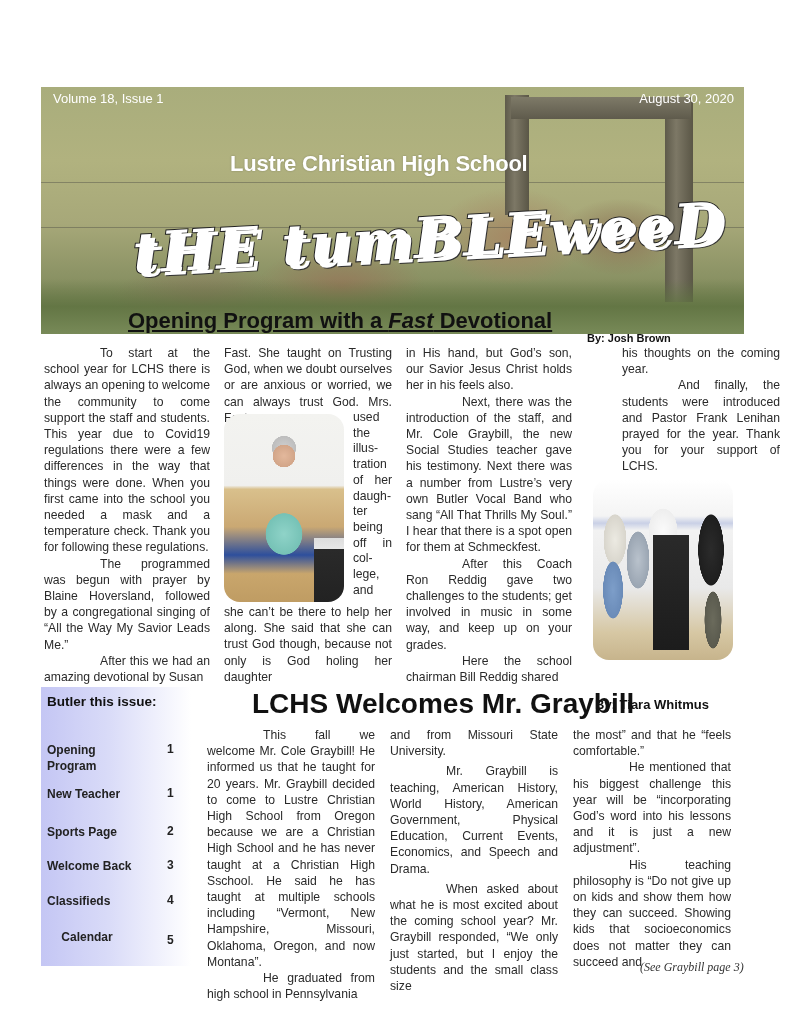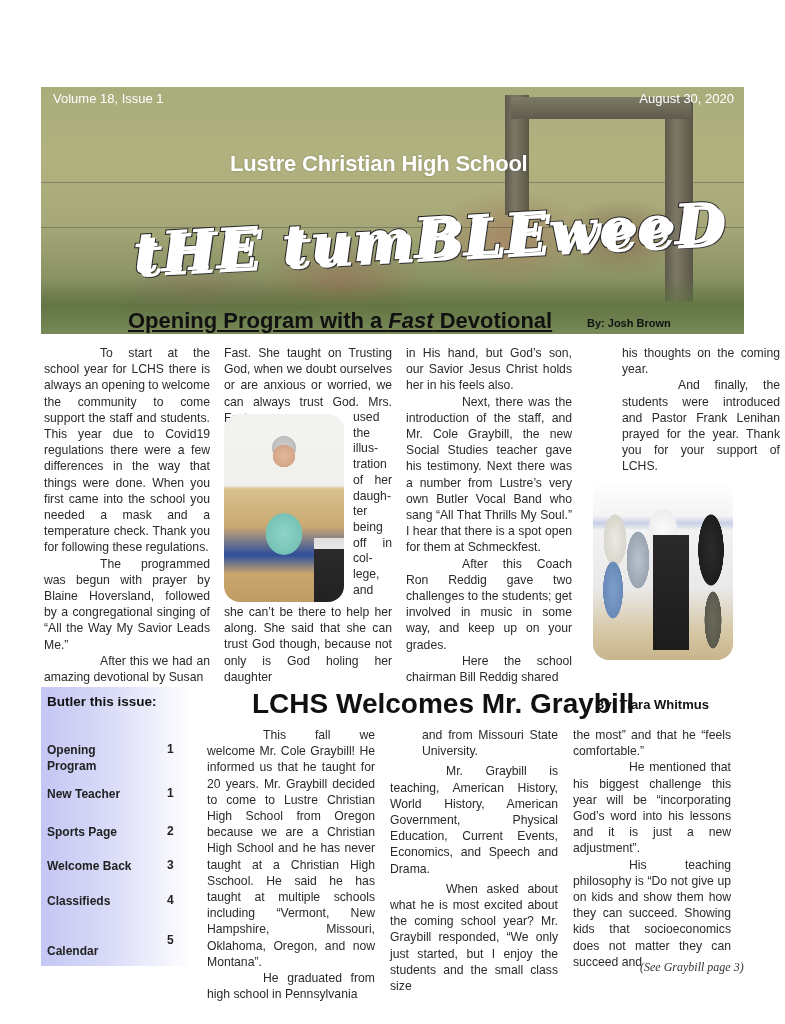--- a/index.html
+++ b/index.html
@@ -61,21 +61,21 @@
   <div class="post v2"></div>
   <div class="post h"></div>
   <div class="grass"></div>
   <div class="vol">Volume 18, Issue 1</div>
   <div class="date">August 30,  2020</div>
   <div class="school">Lustre Christian High School</div>
   <div class="masthead">tHE tumBLEweeD</div>
 </div>
 
 <div class="h1" style="left:128px;top:308px;font-size:22px;text-decoration:underline;"><span>Opening Program with a </span><i>Fast</i><span> Devotional</span></div>
-<div class="byline" style="left:587px;top:317px;">By:  Josh Brown</div>
+<div class="byline" style="left:587px;top:332px;">By:  Josh Brown</div>
 
 <div class="col" style="left:44px;top:345px;width:166px;">
   <p class="ind">To start at the school year for LCHS there is always an opening to welcome the community to come support the staff and students. This year due to Covid19 regulations there were a few differences in the way that things were done. When you first came into the school you needed a mask and a temperature check. Thank you for following these regulations.</p>
   <p class="ind">The programmed was begun with prayer by Blaine Hoversland, followed by a congregational singing of “All the Way My Savior Leads Me.”</p>
   <p class="ind">After this we had an amazing devotional by Susan</p>
 </div>
 
 <div class="col" style="left:224px;top:345px;width:168px;">
   <p>Fast. She taught on Trusting God, when we doubt ourselves or are anxious or worried, we can always trust God. Mrs. Fast</p>
 </div>
@@ -116,33 +116,33 @@
   <div class="toc" style="top:55px;">Opening Program</div>
   <div class="tocnum" style="top:55px;">1</div>
   <div class="toc" style="top:99px;">New  Teacher</div>
   <div class="tocnum" style="top:99px;">1</div>
   <div class="toc" style="top:137px;">Sports Page</div>
   <div class="tocnum" style="top:137px;">2</div>
   <div class="toc" style="top:171px;width:110px;">Welcome Back</div>
   <div class="tocnum" style="top:171px;">3</div>
   <div class="toc" style="top:206px;">Classifieds</div>
   <div class="tocnum" style="top:206px;">4</div>
-  <div class="toc" style="top:256px;">Calendar</div>
+  <div class="toc" style="top:242px;text-align:center;">Calendar</div>
   <div class="tocnum" style="top:246px;">5</div>
 </div>
 
 <div class="h1" style="left:252px;top:688px;font-size:28px;">LCHS Welcomes Mr. Graybill</div>
 <div class="byline" style="left:595px;top:697px;font-size:13px;">By: Tiara Whitmus</div>
 
 <div class="col" style="left:207px;top:727px;width:168px;">
   <p class="ind">This fall we welcome Mr. Cole Graybill!  He informed us that he taught for 20 years. Mr. Graybill decided to come to Lustre Christian High School from Oregon because we are a Christian High School and he has never taught at a Christian High Sschool. He said he has taught at multiple schools including “Vermont, New Hampshire, Missouri, Oklahoma, Oregon, and now Montana”.</p>
   <p class="ind">He graduated from high school in Pennsylvania</p>
 </div>
 <div class="col" style="left:390px;top:727px;width:168px;">
-  <p style="margin-bottom:4px;margin-left:32px;">and from Missouri State University.</p>
+  <p style="margin-bottom:4px;">and from Missouri State University.</p>
   <p class="ind" style="margin-bottom:4px;">Mr. Graybill is teaching, American History, World History, American Government, Physical Education, Current Events, Economics, and Speech and Drama.</p>
   <p class="ind">When asked about what he is most excited about the coming school year? Mr. Graybill responded, “We only just started, but I enjoy the students and the small class size</p>
 </div>
 <div class="col" style="left:573px;top:727px;width:158px;">
   <p>the most” and that he “feels comfortable.”</p>
   <p class="ind">He mentioned that his biggest challenge this year will be “incorporating God’s word into his lessons and it is just a new adjustment”.</p>
   <p class="ind">His teaching philosophy is “Do not give up on kids and show them how they can succeed. Showing kids that socioeconomics does not matter they can succeed and</p>
 </div>
 <div class="seemore">(See Graybill page 3)</div>
 

